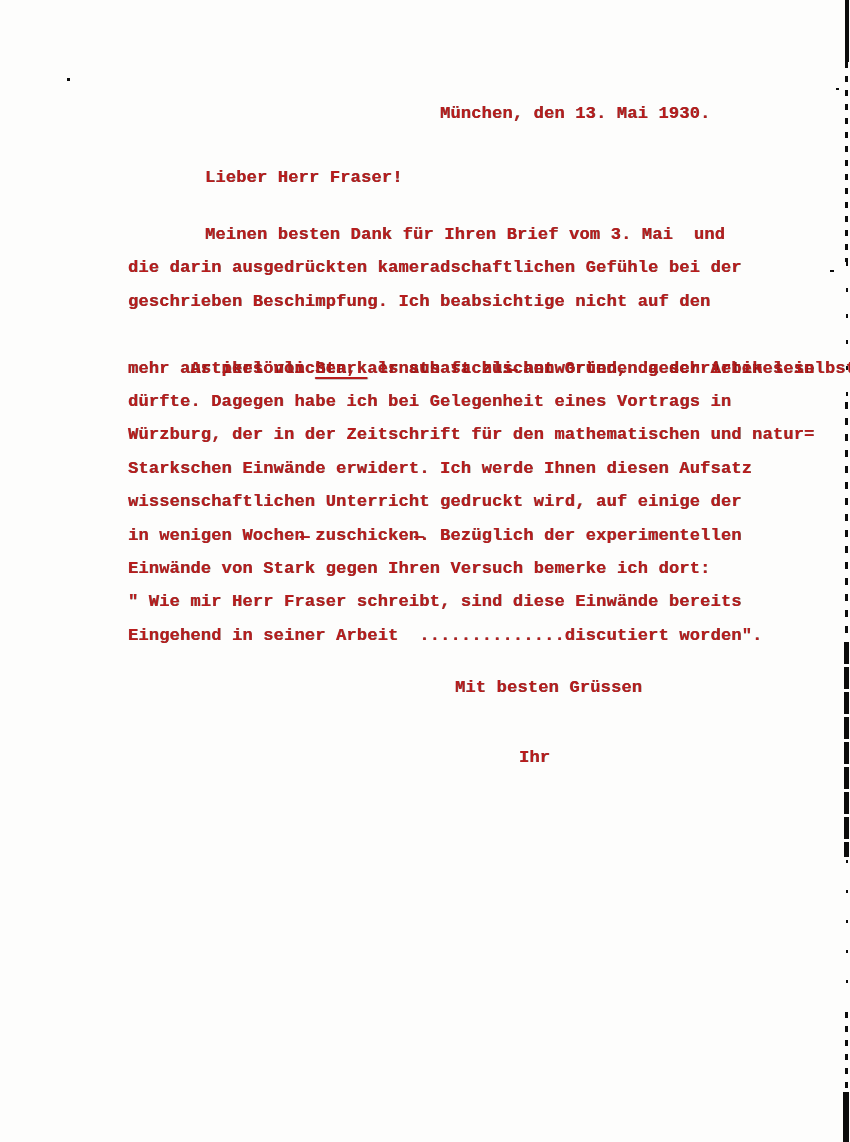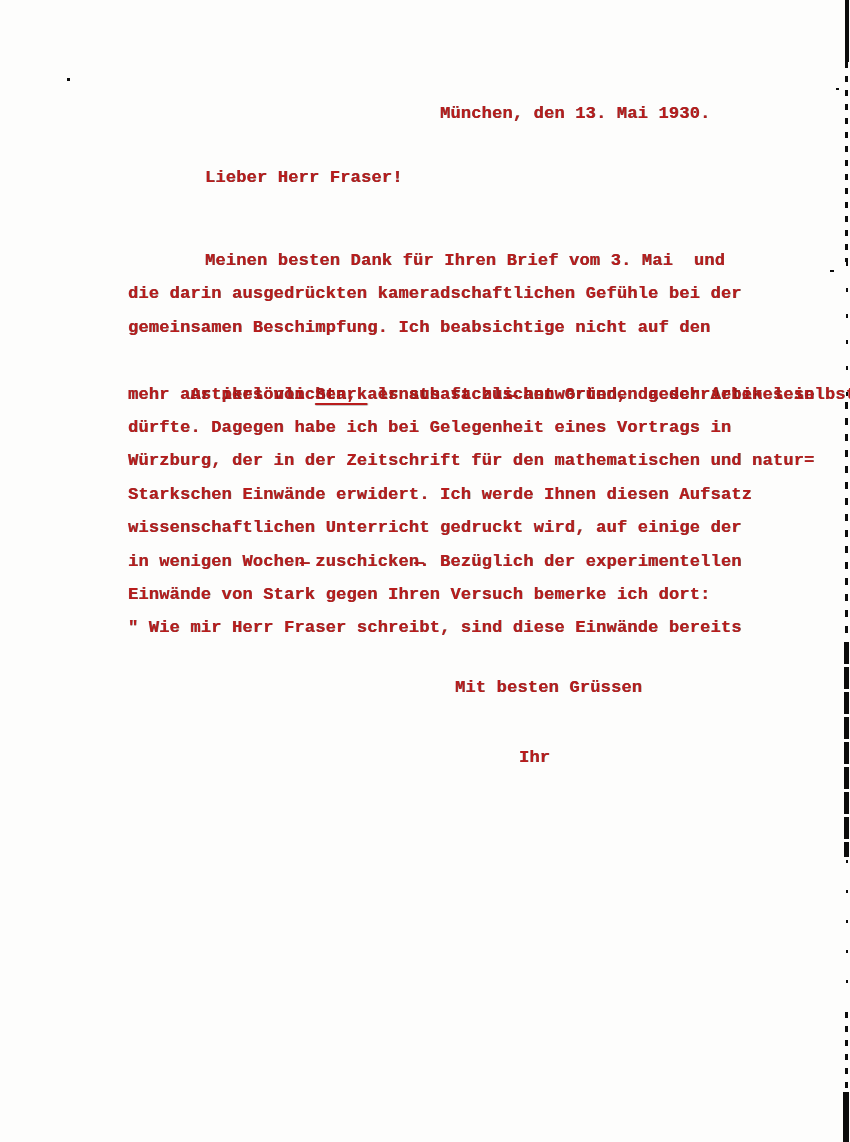--- a/index.html
+++ b/index.html
@@ -31,21 +31,21 @@
     top: 104px;
   }
   .salutation {
     position: absolute;
     left: 205px;
     top: 168px;
   }
   .body-block {
     position: absolute;
     left: 128px;
-    top: 244px;
+    top: 218px;
     width: 700px;
   }
   .body-block .line {
     height: 33.4px;
     line-height: 33.4px;
   }
   .body-block .line.indented {
     padding-left: 77px;
   }
   .underlined-word {
@@ -88,32 +88,33 @@
 
 <div class="page">
 
   <div class="tw dateline">München, den 13. Mai 1930.</div>
 
   <div class="tw salutation">Lieber Herr Fraser!</div>
 
   <div class="body-block">
     <div class="tw line indented">Meinen besten Dank für Ihren Brief vom 3. Mai  und</div>
     <div class="tw line">die darin ausgedrückten kameradschaftlichen Gefühle bei der</div>
-    <div class="tw line">gemeinsamen Beschimpfung. Ich beabsichtige nicht auf den</div>
+    <div class="tw line">geschrieben Beschimpfung. Ich beabsichtige nicht auf den</div>
     <div class="tw line">
       <span>Artikel von </span><span class="underlined-word">Stark</span><span> ernsthaft zus̶ antworten, da der Artikel selbst</span>
     </div>
     <div class="tw line">mehr aus persönlichen, als aus sachlichen Gründen geschrieben sein</div>
     <div class="tw line">dürfte. Dagegen habe ich bei Gelegenheit eines Vortrags in</div>
     <div class="tw line">Würzburg, der in der Zeitschrift für den mathematischen und natur=</div>
     <div class="tw line">Starkschen Einwände erwidert. Ich werde Ihnen diesen Aufsatz</div>
     <div class="tw line">wissenschaftlichen Unterricht gedruckt wird, auf einige der</div>
     <div class="tw line">in wenigen Wochen̶ zuschicken̶. Bezüglich der experimentellen</div>
     <div class="tw line">Einwände von Stark gegen Ihren Versuch bemerke ich dort:</div>
     <div class="tw line">" Wie mir Herr Fraser schreibt, sind diese Einwände bereits</div>
+    <div class="tw line">Eingehend in seiner Arbeit  ..............discutiert worden".</div>
   </div>
 
   <div class="tw closing">Mit besten Grüssen</div>
 
   <div class="tw signature">Ihr</div>
 
   <div class="artifact edge-top-solid"></div>
   <div class="artifact edge-upper-dashes"></div>
   <div class="artifact edge-mid-sparse"></div>
   <div class="artifact edge-mid-dashes"></div>

